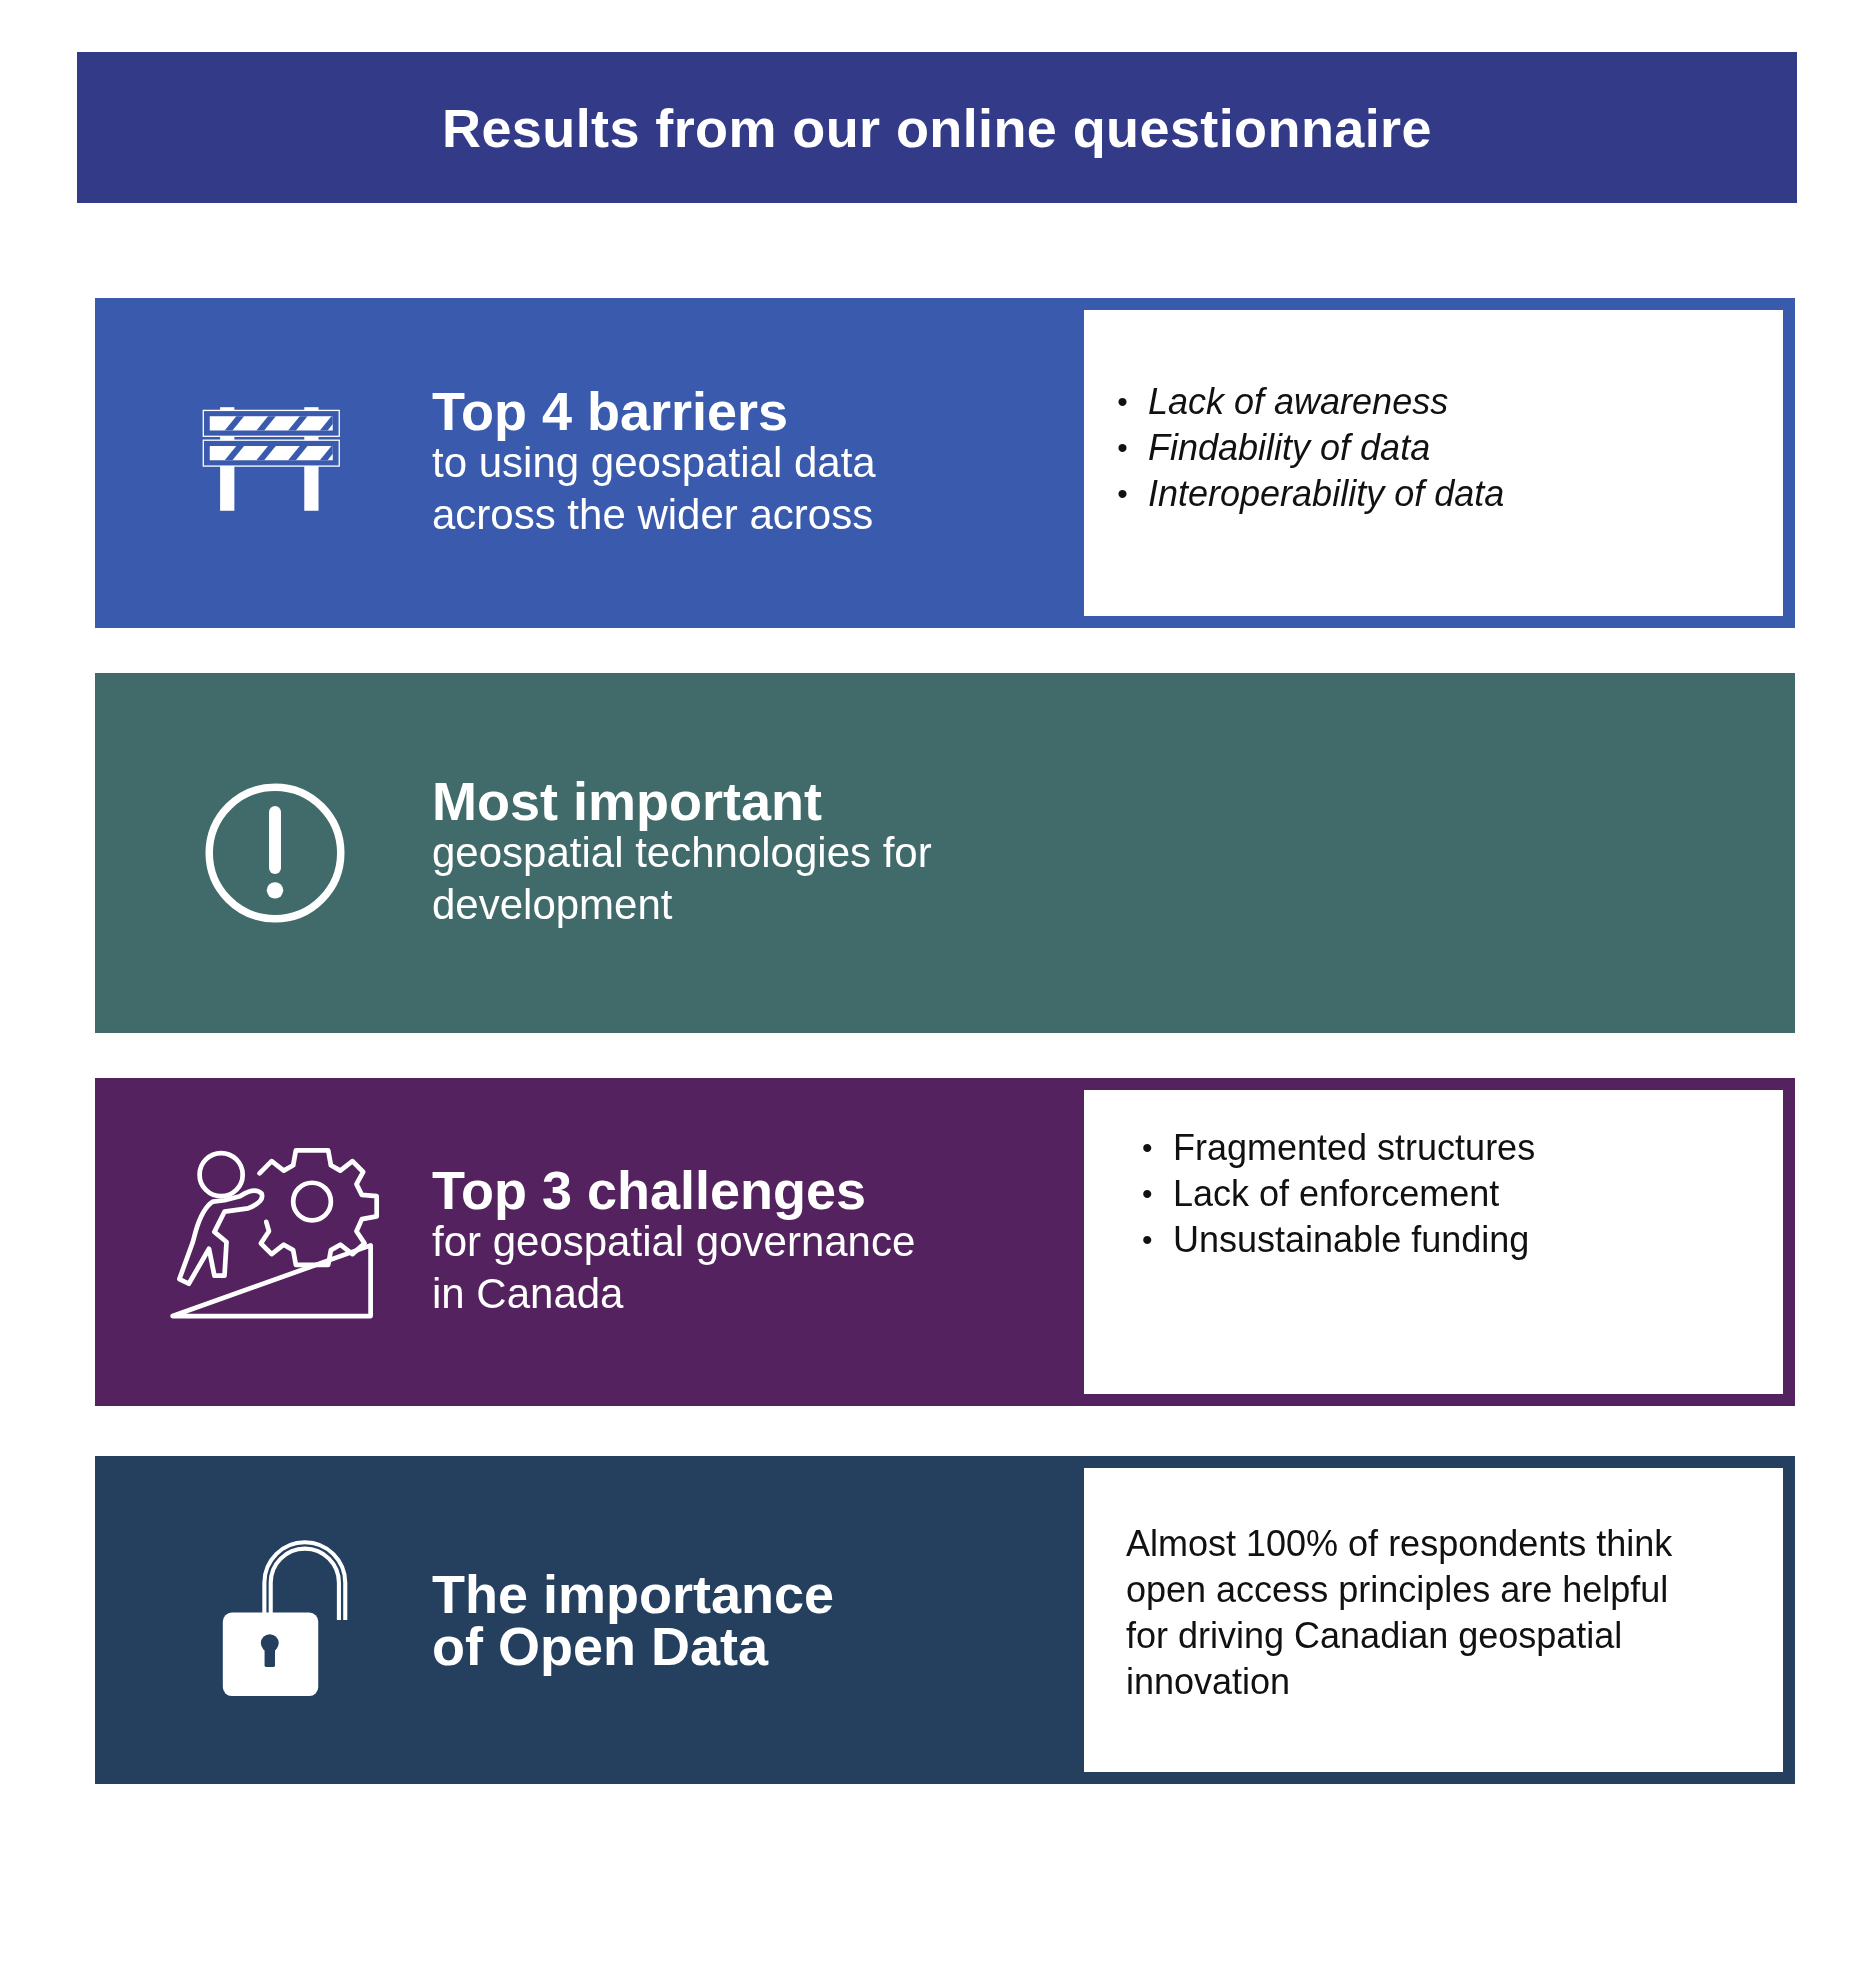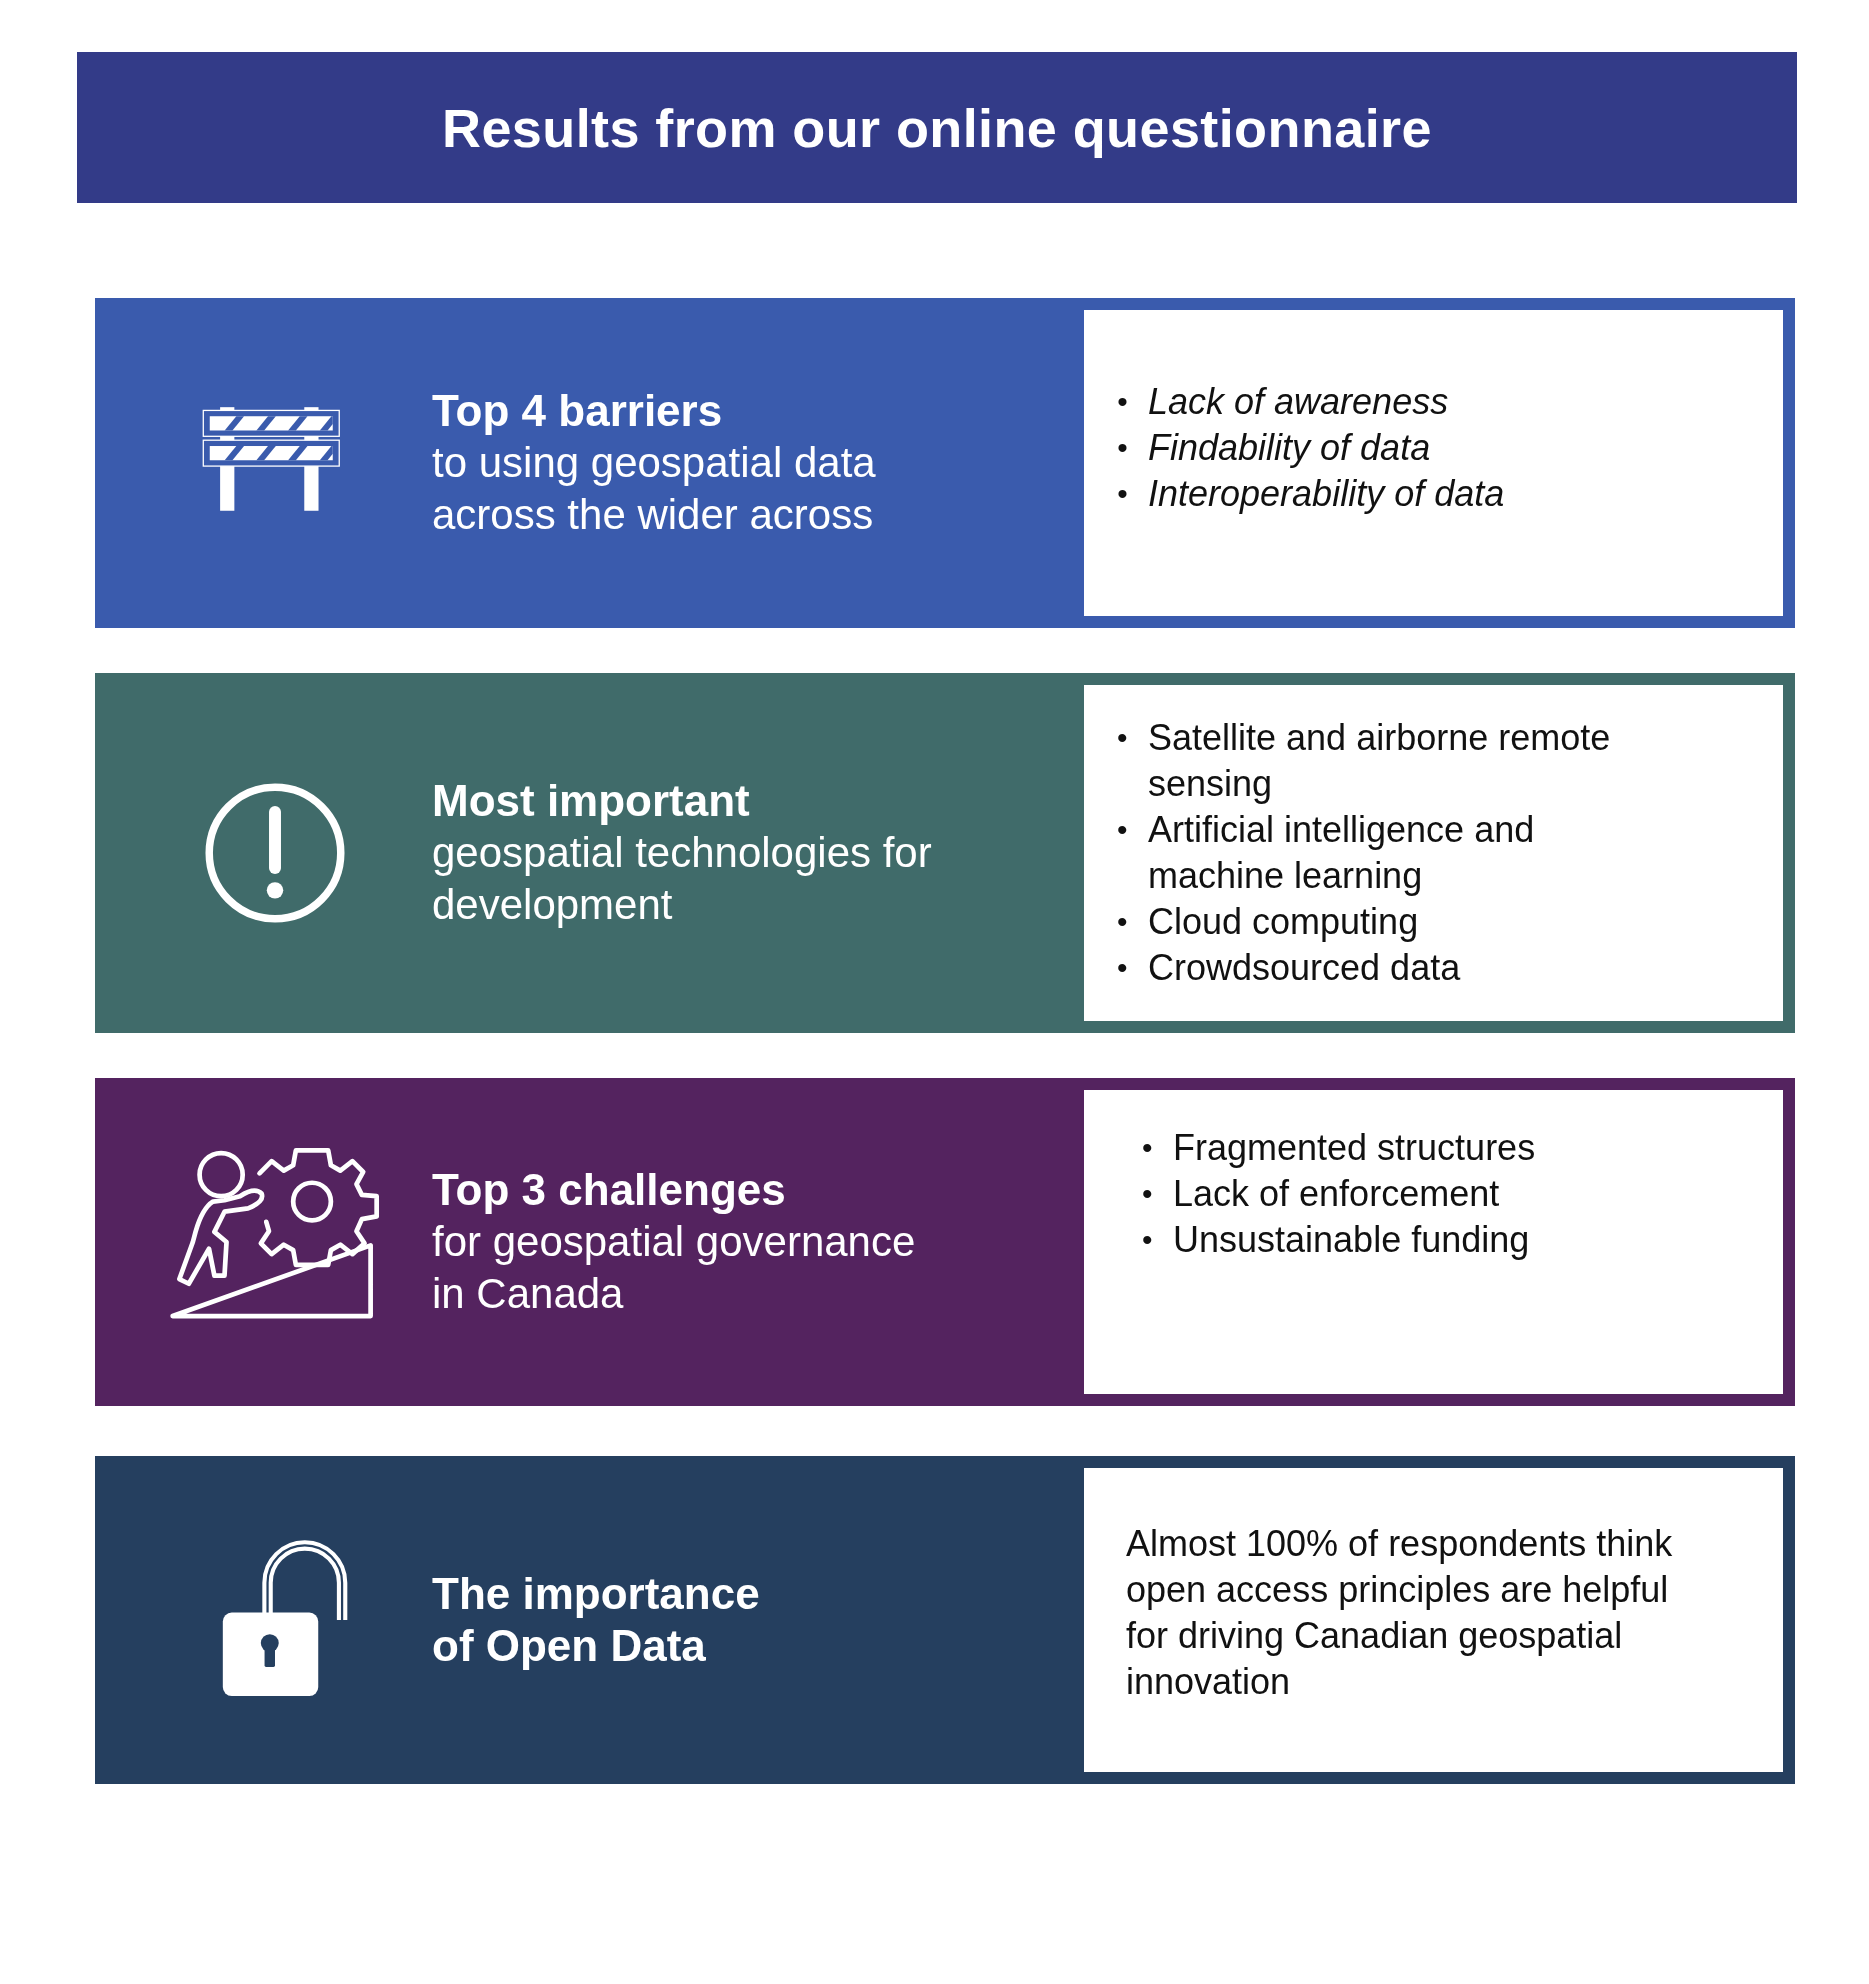--- a/index.html
+++ b/index.html
@@ -6,21 +6,21 @@
   body { width: 1869px; height: 1985px; position: relative; overflow: hidden;
          font-family: "Liberation Sans", "DejaVu Sans", sans-serif; }
   .title-bar { position: absolute; left: 77px; top: 52px; width: 1720px; height: 151px;
                background: #333b88; display: flex; align-items: center; justify-content: center; }
   .title-bar h1 { margin: 0; color: #ffffff; font-size: 54px; font-weight: 700; letter-spacing: 0.4px; }
   .row { position: absolute; left: 95px; width: 1700px; }
   .row .icon { position: absolute; left: 0; top: 0; width: 359px; height: 100%;
                display: flex; align-items: center; justify-content: center; }
   .row .left-text { position: absolute; left: 337px; top: 0; height: 100%; width: 613px;
                     display: flex; flex-direction: column; justify-content: center; color: #ffffff; }
-  .row .heading { font-size: 44px; font-weight: 700; line-height: 52px; }
+  .row .heading { font-size: 54px; font-weight: 700; line-height: 52px; }
   .row .sub { font-size: 42px; font-weight: 400; line-height: 52px; }
   .row .panel { position: absolute; left: 989px; top: 12px; bottom: 12px; right: 12px;
                 background: #ffffff; display: flex; flex-direction: column; justify-content: center; }
   .row .panel ul { margin: 0; padding: 0 0 0 64px; list-style: none; }
   .row .panel li { position: relative; font-size: 36px; line-height: 46px; color: #111111; }
   .row .panel li::before { content: "\2022"; position: absolute; left: -31px; top: 0; font-size: 30px; }
   .row .panel p { margin: 0; padding-left: 42px; font-size: 36px; line-height: 46px; color: #111111; }
   .row.r1 { top: 298px; height: 330px; background: #3a5bad; }
   .row.r2 { top: 673px; height: 360px; background: #406b6a; }
   .row.r3 { top: 1078px; height: 328px; background: #54235f; }
@@ -77,28 +77,20 @@
       <circle cx="95" cy="95" r="88" fill="none" stroke="#fff" stroke-width="10"></circle>
       <line x1="95" y1="40" x2="95" y2="115" stroke="#fff" stroke-width="16" stroke-linecap="round"></line>
       <circle cx="95" cy="145" r="11" fill="#fff"></circle>
     </svg>
   </div>
   <div class="left-text">
     <div class="heading">Most important</div>
     <div class="sub">geospatial technologies for</div>
     <div class="sub">development</div>
   </div>
-  <div class="panel">
-    <ul>
-      <li style="max-width:538px">Satellite and airborne remote sensing</li>
-      <li style="max-width:464px">Artificial intelligence and machine learning</li>
-      <li>Cloud computing</li>
-      <li>Crowdsourced data</li>
-    </ul>
-  </div>
 </div>
 
 <div class="row r3">
   <div class="icon">
     <svg width="232" height="202" viewBox="0 0 340 300" fill="none" stroke="#fff" stroke-width="7" stroke-linejoin="round" stroke-linecap="round">
       <polygon points="18,260 312,155 312,260"></polygon>
       <circle cx="90" cy="50" r="32"></circle>
       <path d="M78,90 Q62,100 52,135 L48,150 L28,205 L42,212 L72,160 L78,190 L80,200 L95,200 L98,150 L80,135 L95,105 L130,100 Q155,90 150,78 Q140,68 118,82 L95,88 Z"></path>
       <g transform="translate(225,90)">
         <circle r="28"></circle>

